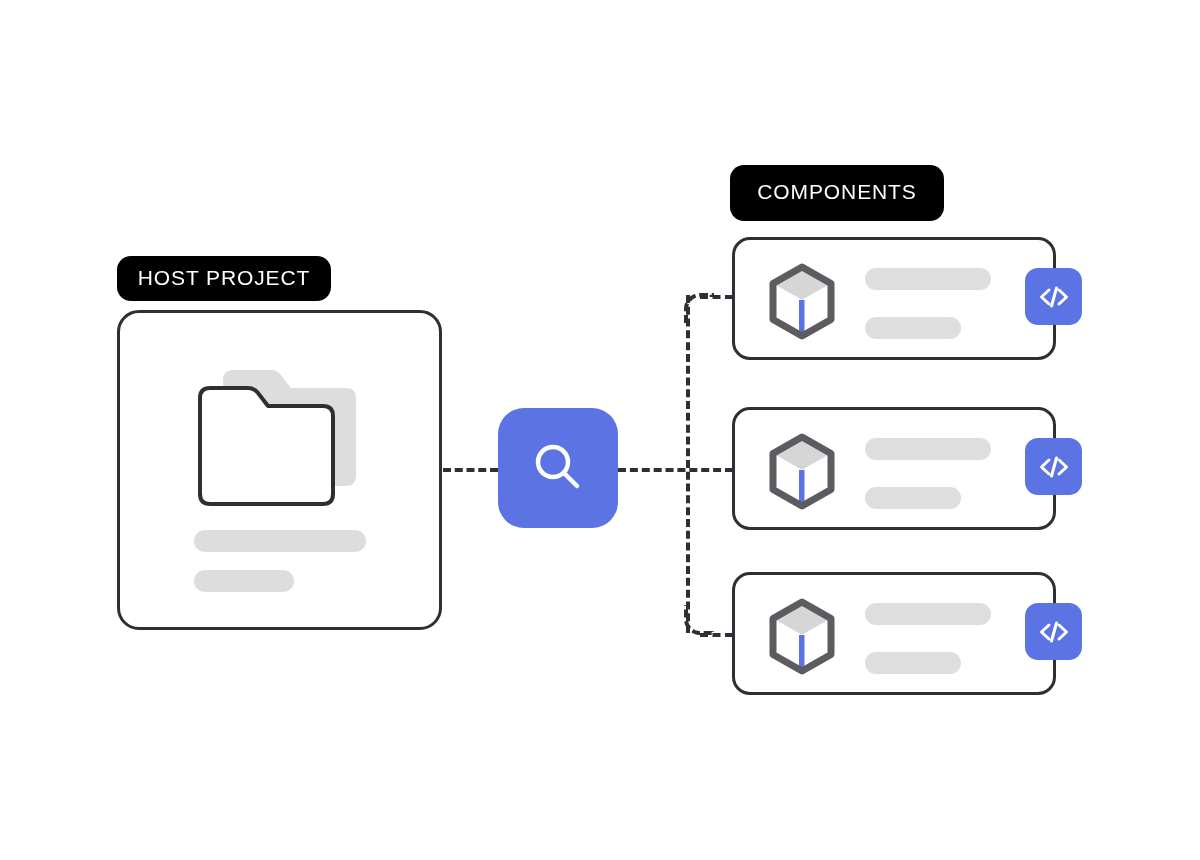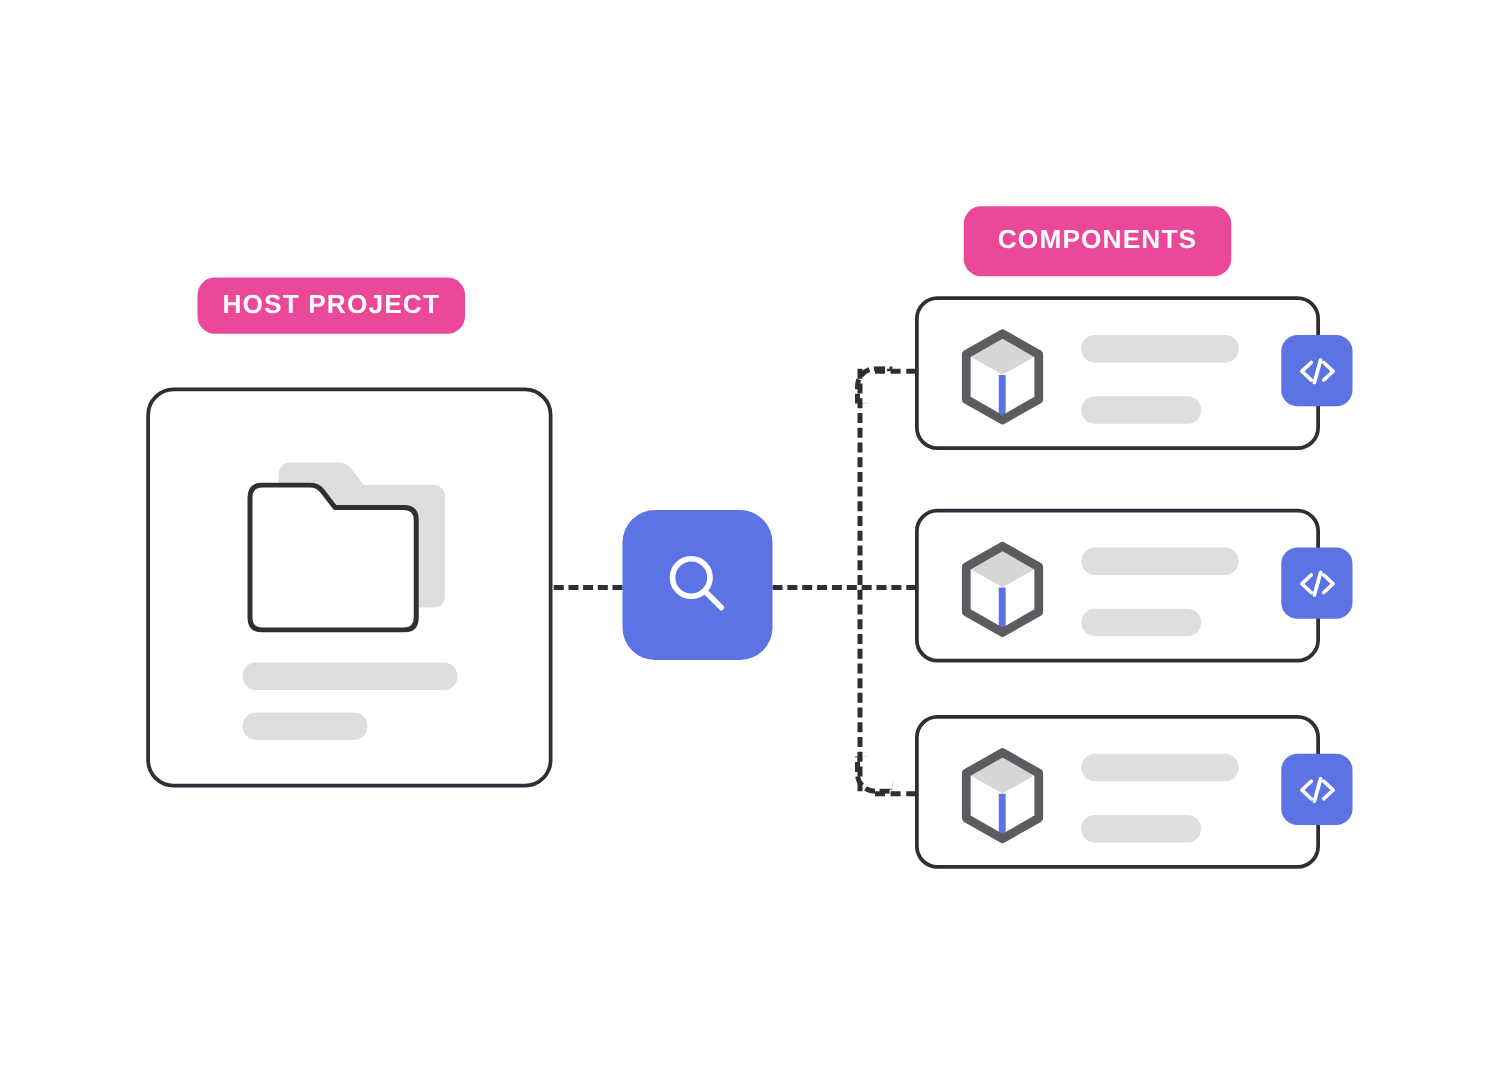--- a/index.html
+++ b/index.html
@@ -19,31 +19,30 @@
     height: 860px;
     background: #ffffff;
   }
 
   
   .pill {
     position: absolute;
     display: flex;
     align-items: center;
     justify-content: center;
-    background: #ec4899;
+    background: #000000;
     color: #ffffff;
     border-radius: 14px;
     font-size: 21px;
-    font-weight: 700;
+    font-weight: 400;
     letter-spacing: 0.9px;
     box-sizing: border-box;
     padding-bottom: 2px;
-    margin-left: 41px;
-  }
-  #host-pill   { left: 117px; top: 222px; width: 214px; height: 45px; }
+  }
+  #host-pill   { left: 117px; top: 256px; width: 214px; height: 45px; }
   #comp-pill   { left: 730px; top: 165px; width: 214px; height: 56px; }
 
   
   #host-panel {
     position: absolute;
     left: 117px;
     top: 310px;
     width: 325px;
     height: 320px;
     border: 3px solid #2e2e34;

